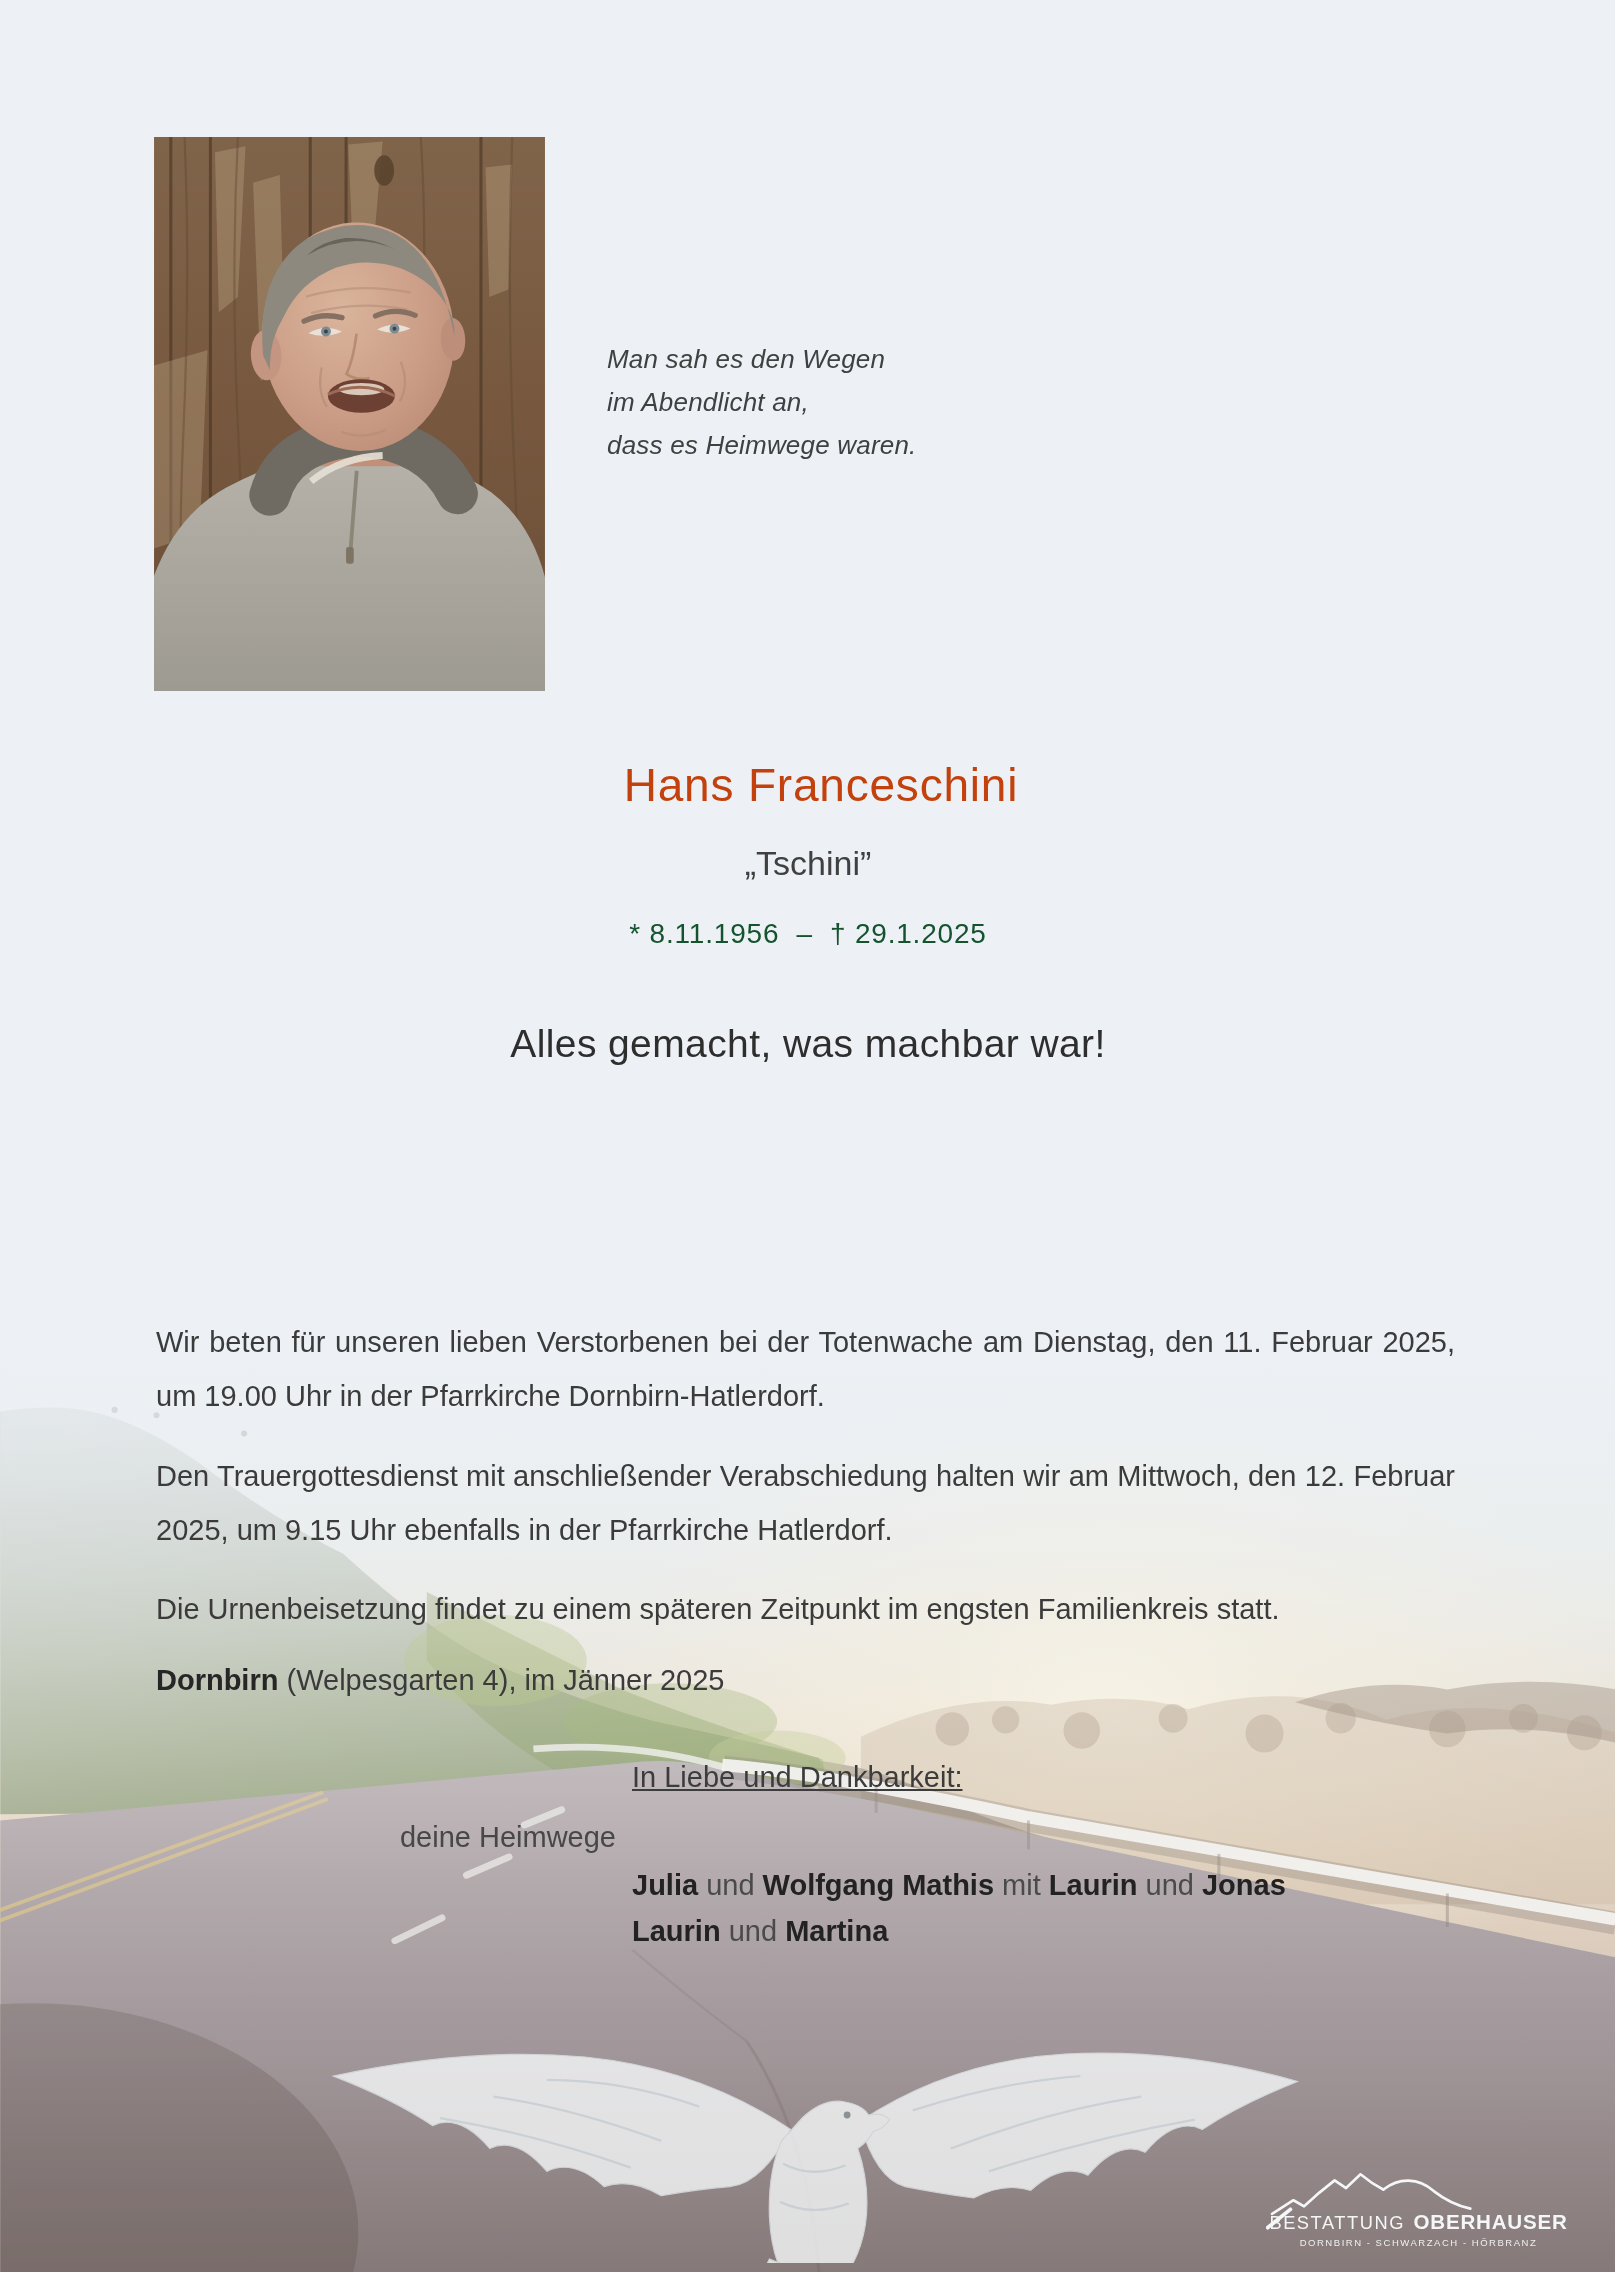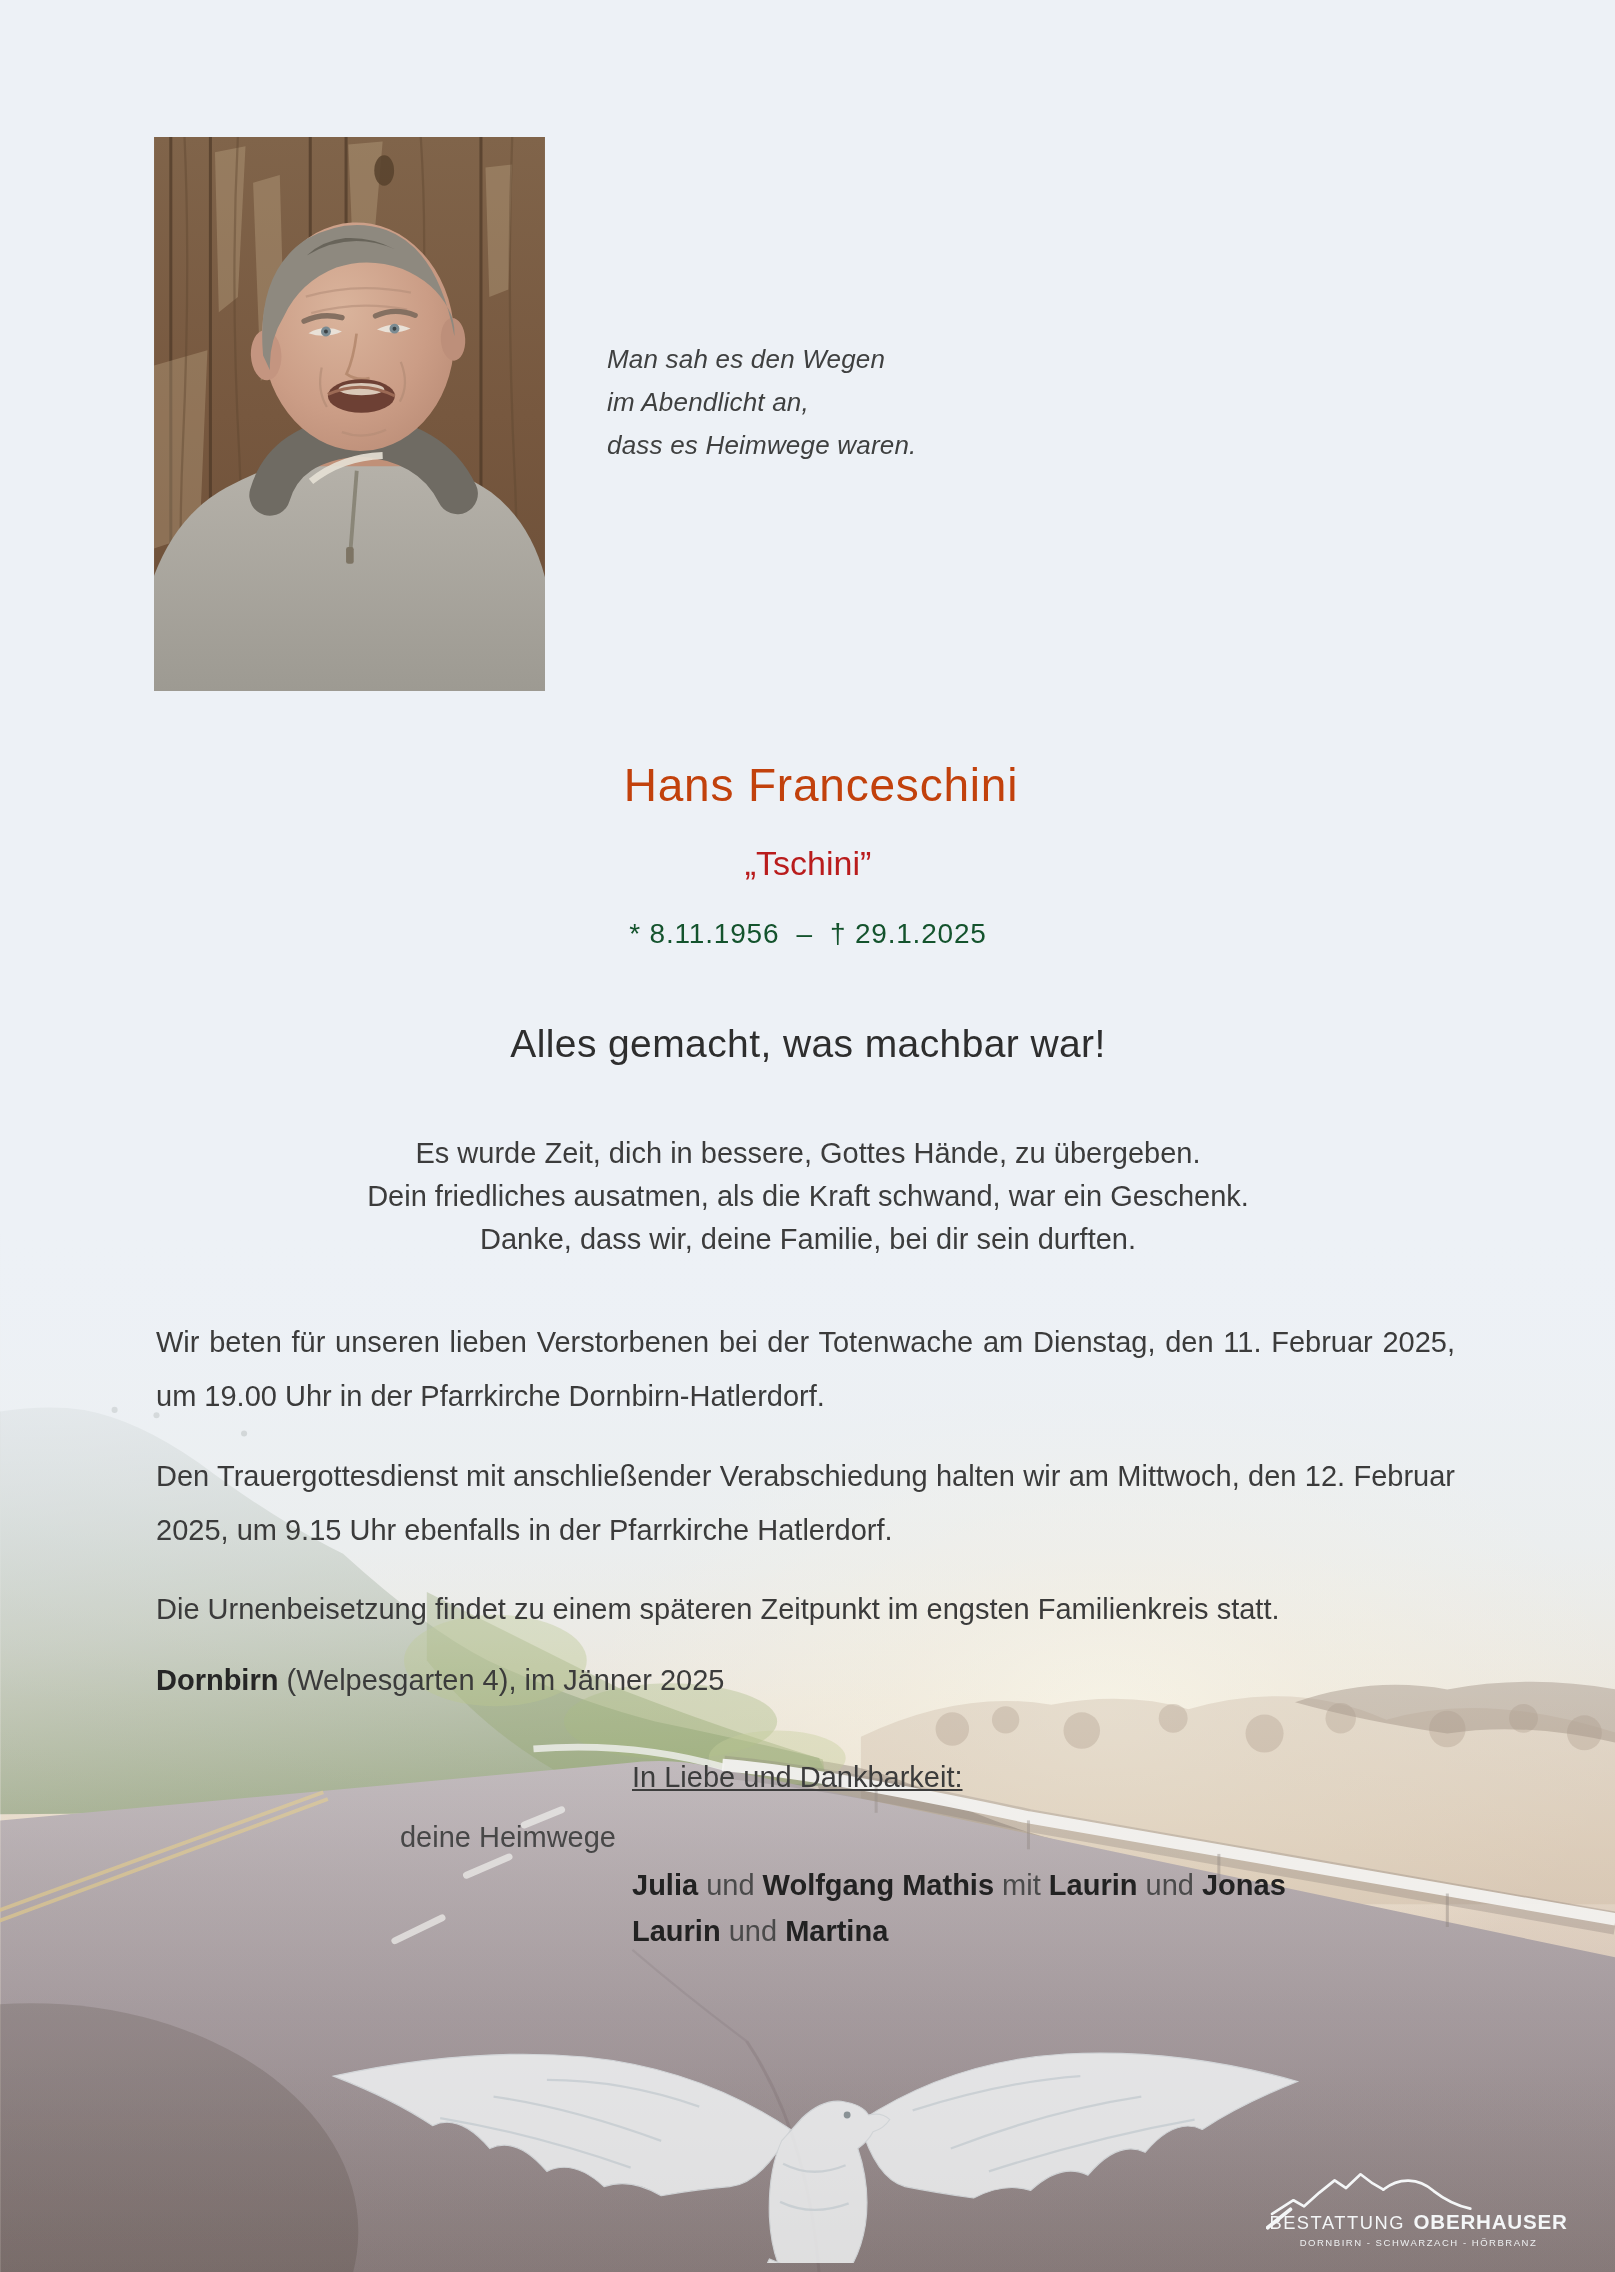--- a/index.html
+++ b/index.html
@@ -12,21 +12,21 @@
   #page *{box-sizing:border-box;}
   .abs{position:absolute;}
   svg{display:block;}
   
   .quote{
     left:607px; top:338px; font-style:italic; font-size:26px; line-height:43px;
     color:#3f4040; letter-spacing:0.2px;
   }
   .center-col{left:0; width:1616px; text-align:center;}
   .name{top:758px; font-size:46px; font-weight:400; color:#c2410c; letter-spacing:0.8px;padding-left:26px;}
-  .nickname{top:844px; font-size:34px; color:#b91c1c;}
+  .nickname{top:844px; font-size:34px; color:#404040;}
   .dates{top:918px; font-size:28px; color:#14532d; letter-spacing:0.8px;}
   .headline{top:1022px; font-size:39px; color:#2e2e2e; letter-spacing:0.4px;}
   .intro{top:1132px; font-size:29px; line-height:43px; color:#3c3c3c;}
   .para{
     left:156px; width:1299px; font-size:29px; line-height:54px;
     text-align:justify; color:#3b3b3b; margin:0;
   }
   .p1{top:1315px;} .p2{top:1449px;} .p3{top:1582px;}
   .dateline{left:156px; top:1664px; font-size:29px; color:#3b3b3b;}
   .dateline .city{font-weight:700; color:#262626;}
@@ -288,25 +288,20 @@
     <div>im Abendlicht an,</div>
     <div>dass es Heimwege waren.</div>
   </div>
 
   <div class="abs center-col name txt">Hans Franceschini</div>
   <div class="abs center-col nickname txt">„Tschini”</div>
   <div class="abs center-col dates txt">* 8.11.1956&nbsp;&nbsp;–&nbsp;&nbsp;† 29.1.2025</div>
 
   <div class="abs center-col headline txt">Alles gemacht, was machbar war!</div>
 
-  <div class="abs center-col intro txt">
-    <div>Es wurde Zeit, dich in bessere, Gottes Hände, zu übergeben.</div>
-    <div>Dein friedliches ausatmen, als die Kraft schwand, war ein Geschenk.</div>
-    <div>Danke, dass wir, deine Familie, bei dir sein durften.</div>
-  </div>
 
   <p class="abs para p1 txt">Wir beten für unseren lieben Verstorbenen bei der Totenwache am Dienstag, den 11. Februar 2025, um 19.00 Uhr in der Pfarrkirche Dornbirn-Hatlerdorf.</p>
   <p class="abs para p2 txt">Den Trauergottesdienst mit anschließender Verabschiedung halten wir am Mittwoch, den 12. Februar 2025, um 9.15 Uhr ebenfalls in der Pfarrkirche Hatlerdorf.</p>
   <p class="abs para p3 txt">Die Urnenbeisetzung findet zu einem späteren Zeitpunkt im engsten Familienkreis statt.</p>
 
   <div class="abs dateline txt">
     <span class="city">Dornbirn</span><span>&nbsp;(Welpesgarten 4), im Jänner 2025</span>
   </div>
 
   <div class="abs closing-title txt">In Liebe und Dankbarkeit:</div>

